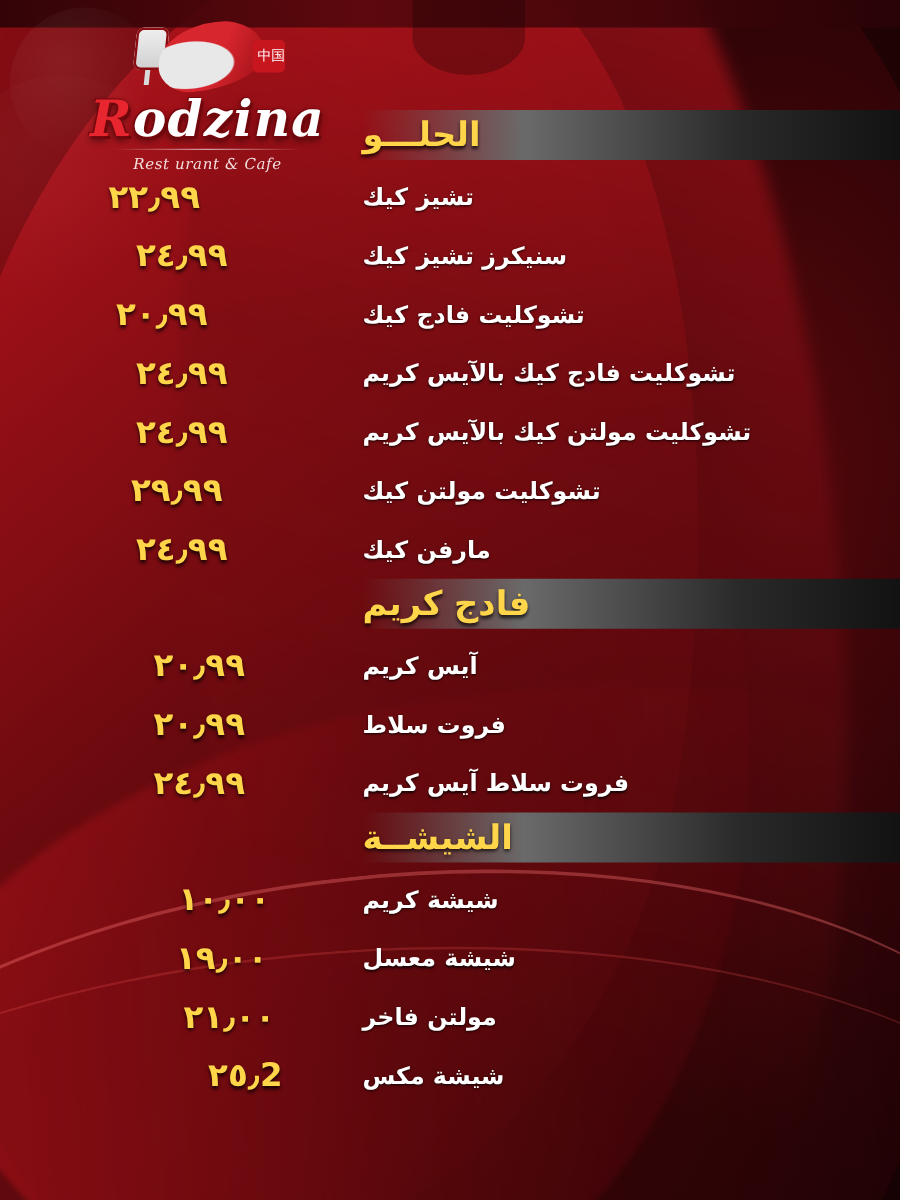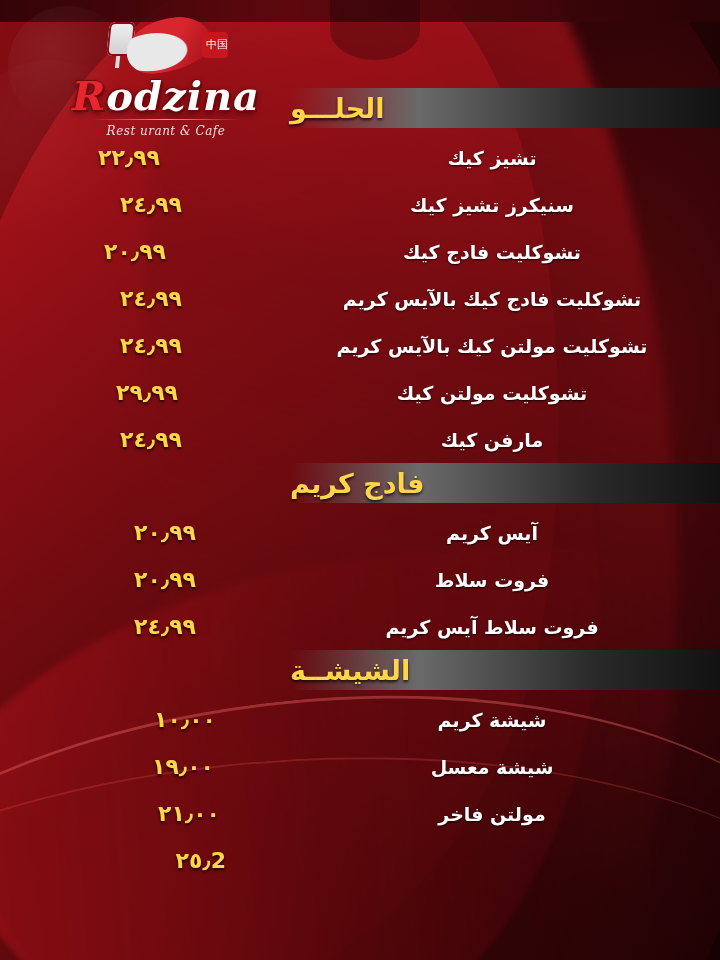--- a/index.html
+++ b/index.html
@@ -185,21 +185,21 @@
     color:#ffd54a;
     letter-spacing:1px;
     text-shadow:0 2px 3px rgba(0,0,0,.75);
     width:100%;
     text-align:left;
   }
   .item {
     height:47px;
     display:flex;
     align-items:center;
-    justify-content:center;
+    justify-content:flex-end;
     padding-right:26px;
   }
   .item .name {
     font-size:19px;
     font-weight:bold;
     color:#ffffff;
     text-shadow:0 1px 2px rgba(0,0,0,.8);
     white-space:nowrap;
   }
 
@@ -210,21 +210,21 @@
     width:300px;
     direction:rtl;
   }
   .price-spacer { height:46px; }
   .price-row {
     height:47px;
     display:flex;
     align-items:center;
   }
   .price-row .price {
-    font-size:22px;
+    font-size:26px;
     font-weight:bold;
     color:#ffd54a;
     text-shadow:0 2px 3px rgba(0,0,0,.8);
     font-family:"DejaVu Sans", sans-serif;
     white-space:nowrap;
   }
 </style>
 </head>
 <body>
 
@@ -352,15 +352,18 @@
     </div>
     <div class="item">
         <span class="name">شيشة كريم</span>
       </div>
     <div class="item">
         <span class="name">شيشة معسل</span>
       </div>
     <div class="item">
         <span class="name">مولتن فاخر</span>
       </div>
+    <div class="item">
+        <span class="name">شيشة مكس</span>
+      </div>
 
   </div>
 </div>
 
 </body></html>

